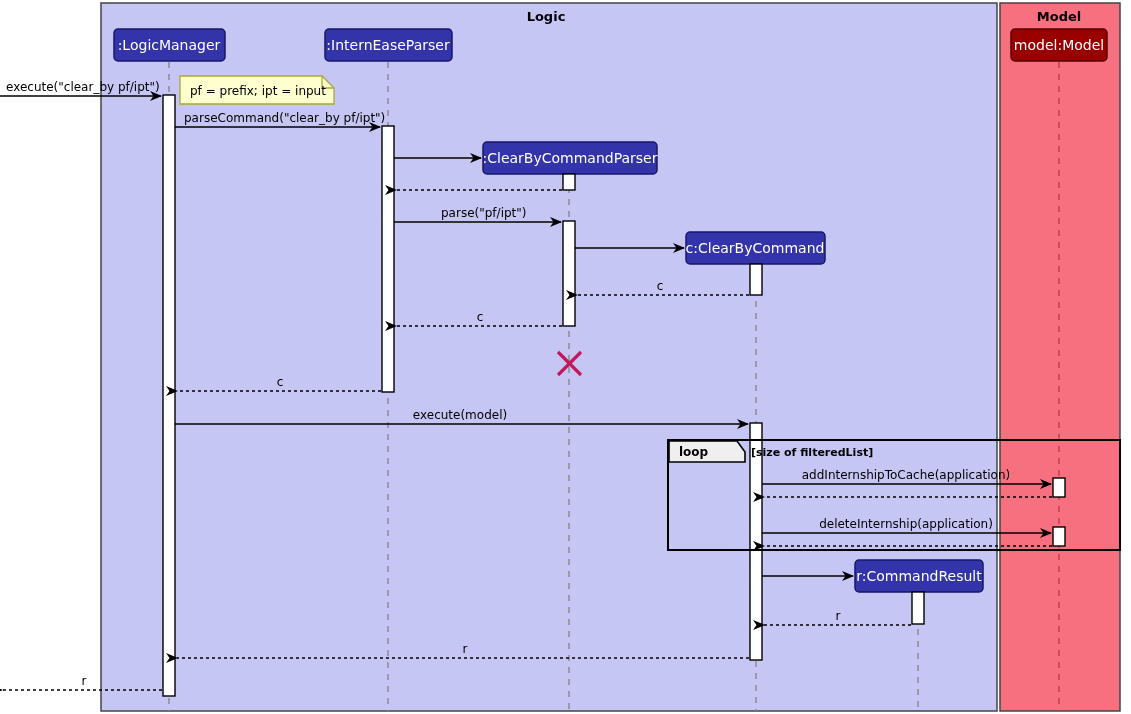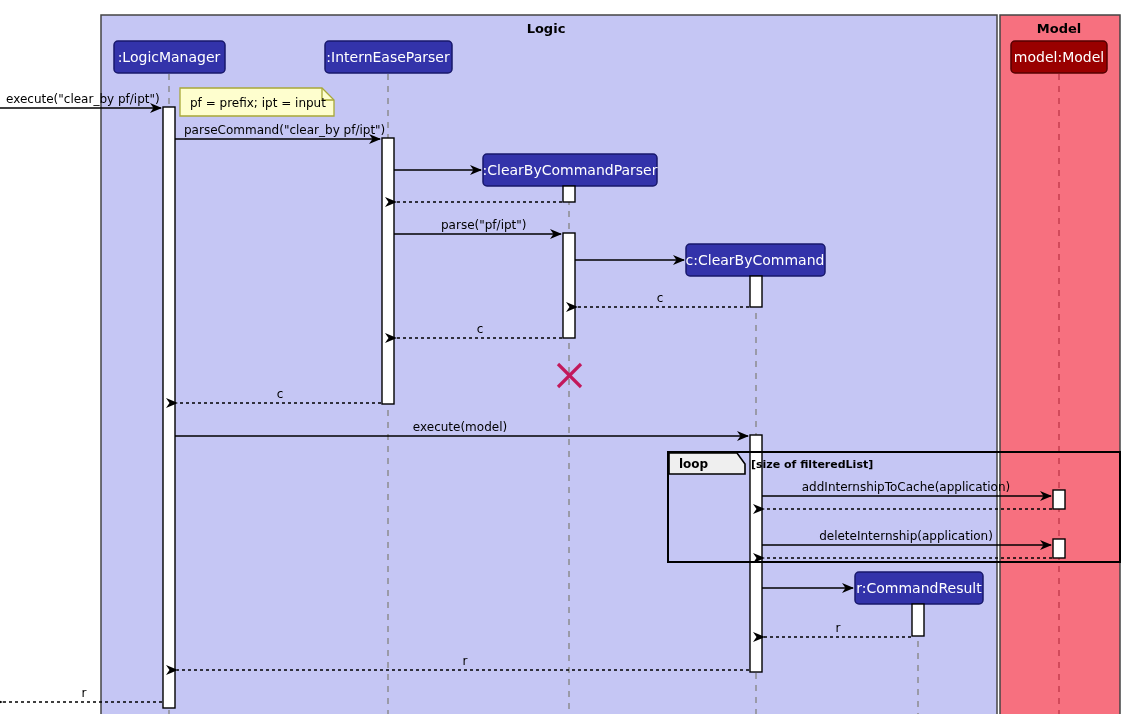--- a/index.html
+++ b/index.html
@@ -1,19 +1,19 @@
 <!DOCTYPE html>
 <html><head>
 <meta charset="utf-8">
 <style>
   html,body{margin:0;padding:0;background:#ffffff;}
   body{width:1131px;height:714px;position:relative;
        font-family:"DejaVu Sans","Liberation Sans",sans-serif;
        overflow:hidden;}
-  #stage{position:absolute;left:0;top:12px;width:1131px;height:596px;}
+  #stage{position:absolute;left:0;top:0;width:1131px;height:596px;}
   svg{position:absolute;left:0;top:0;}
   .frame-title{font-weight:bold;font-size:13px;fill:#000000;}
   .lbl{font-size:12px;fill:#000000;}
   .part-label{font-size:14px;fill:#ffffff;}
   .note-txt{font-size:12px;fill:#000000;}
   .loop-tab{font-weight:bold;font-size:12px;fill:#000000;}
   .guard{font-weight:bold;font-size:11px;fill:#000000;}
 </style>
 </head>
 <body>

